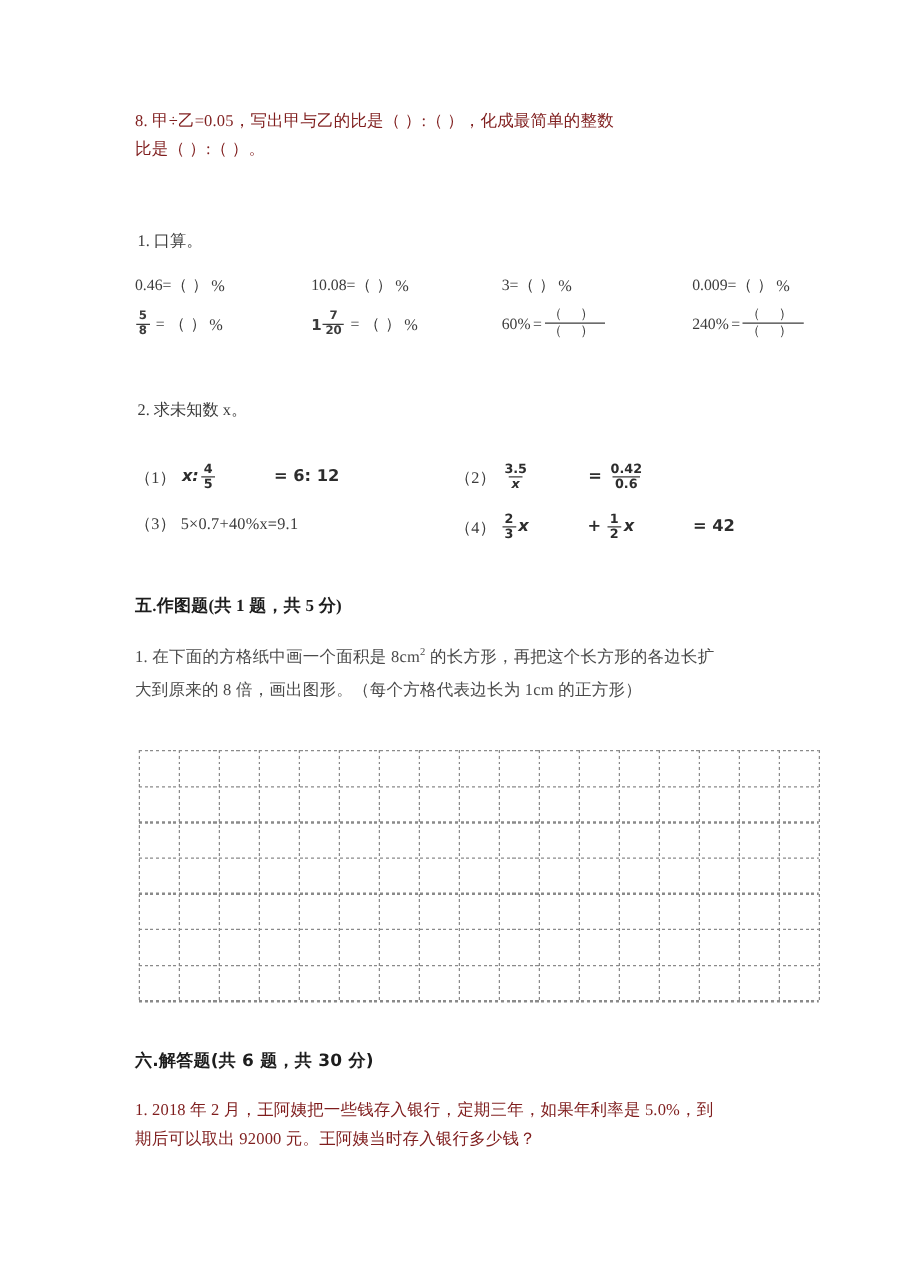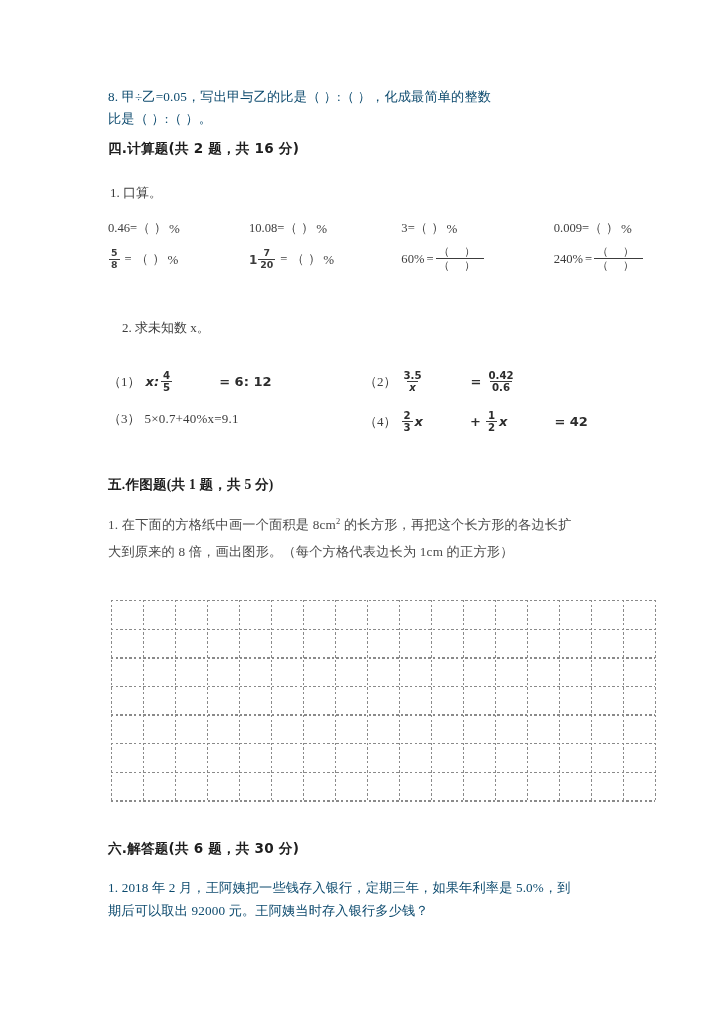--- a/index.html
+++ b/index.html
@@ -26,21 +26,21 @@
     position: absolute;
     left: 108px;
     top: 0;
     width: 548px;
   }
 
   
   .q-line {
     font-size: 13.2px;
     line-height: 22px;
-    color: #0c4a6e;
+    color: #7f1d1d;
     letter-spacing: 0.15px;
   }
   .section-head {
     font-family: "DejaVu Sans", "Liberation Sans", sans-serif;
     font-weight: bold;
     font-size: 13.6px;
     color: #1d1d1d;
     letter-spacing: 0.2px;
   }
   .sub-q {
@@ -54,21 +54,21 @@
     letter-spacing: 0.2px;
   }
 
   
   .blk { position: absolute; }
 
   #blk-q8      { top: 86px;  left: 0;  width: 548px; }
   #blk-sec4    { top: 140px; left: 0; }
   #blk-q1      { top: 184px; left: 2px; }
   #blk-oral    { top: 220px; left: 0; width: 560px; }
-  #blk-q2      { top: 319px; left: 2px; margin-left: 12px; }
+  #blk-q2      { top: 319px; left: 2px; }
   #blk-eqs     { top: 370px; left: 0; width: 548px; }
   #blk-sec5    { top: 476px; left: 0; font-family: Liberation Serif, serif; }
   #blk-draw    { top: 508px; left: 0; width: 552px; }
   #blk-grid    { top: 600px; left: 3px; }
   #blk-sec6    { top: 840px; left: 0; }
   #blk-q6a     { top: 876px; left: 0; width: 552px; }
 
   
   .oral-row {
     display: flex;
@@ -185,21 +185,20 @@
 <body>
 
 <div class="page">
   <div class="content">
 
     <div class="blk" id="blk-q8">
       <div class="q-line">8. 甲÷乙=0.05，写出甲与乙的比是（        ）:（        ），化成最简单的整数</div>
       <div class="q-line">比是（        ）:（        ）。</div>
     </div>
 
-    <div class="blk section-head" id="blk-sec4">四.计算题(共 2 题，共 16 分)</div>
 
     <div class="blk sub-q" id="blk-q1">1. 口算。</div>
 
     <div class="blk" id="blk-oral">
 
       <div class="oral-row r1">
         <span class="oral-item i1">
           <span>0.46=</span>
             <span class="paren-gap">（      ）</span>
             <span class="pct">%</span>

